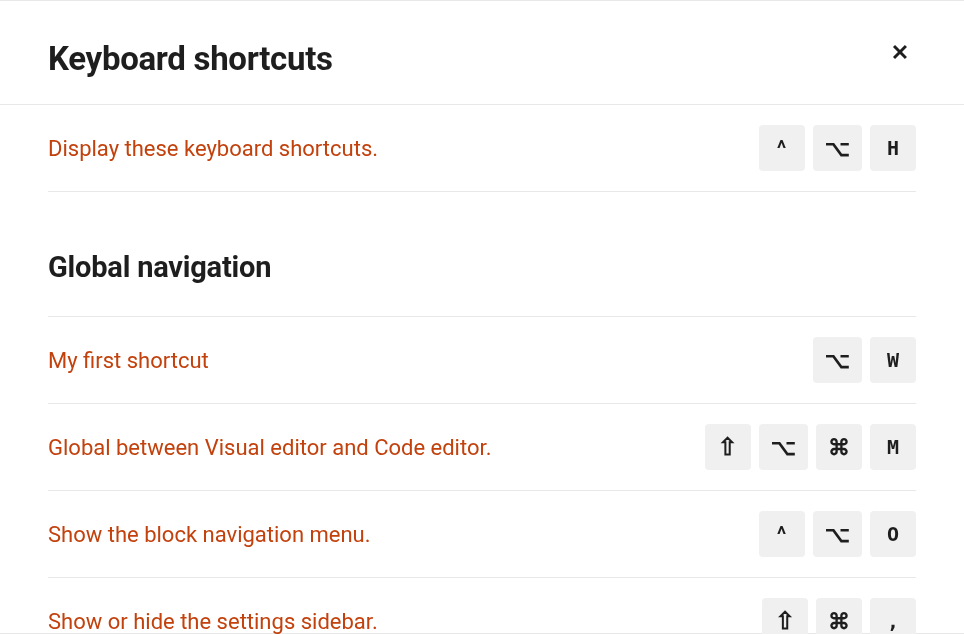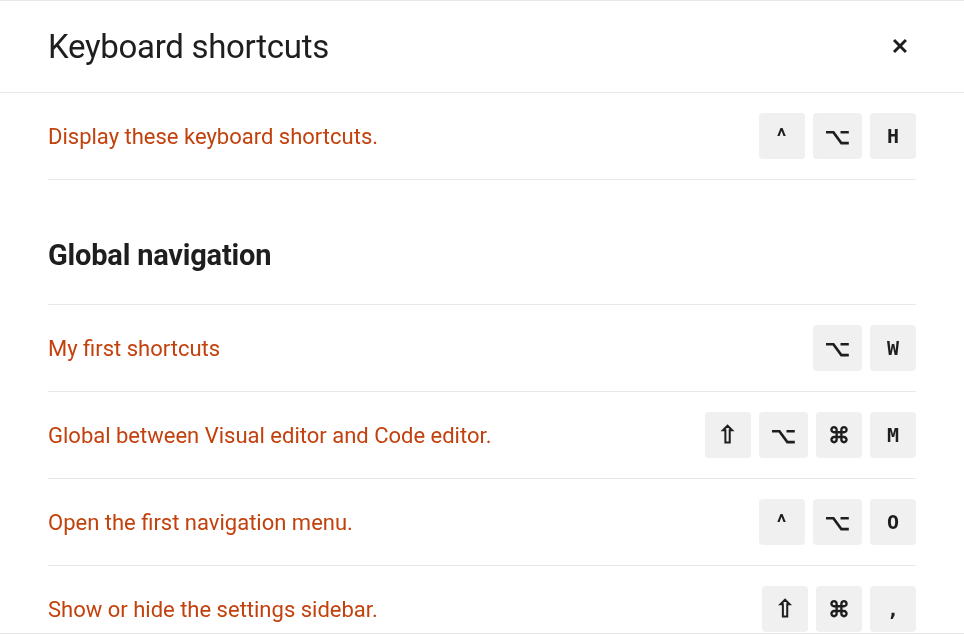--- a/index.html
+++ b/index.html
@@ -23,22 +23,23 @@
     }
     .header {
       display: flex;
       align-items: center;
       justify-content: space-between;
       padding: 26px 48px 26px 48px;
       border-bottom: 1px solid #e8e8e8;
     }
     .header h1 {
       font-size: 33px;
-      font-weight: 400;
+      font-weight: 700;
       letter-spacing: -0.3px;
+      margin-top: 12px;
     }
     .close-button {
       background: none;
       border: none;
       font-size: 22px;
       font-weight: 700;
       cursor: pointer;
       color: #1e1e1e;
       width: 32px;
       height: 32px;
@@ -119,39 +120,39 @@
           <kbd class="key ">⌥</kbd>
           <kbd class="key letter">H</kbd>
         </div>
     </div>
 
     <div>
       <h2 class="section-heading">Global navigation</h2>
       <div class="section-divider"></div>
 
       <div class="shortcut-row">
-        <div class="shortcut-desc">My first shortcuts</div>
+        <div class="shortcut-desc">My first shortcut</div>
         <div class="keys">
             <kbd class="key ">⌥</kbd>
             <kbd class="key letter">W</kbd>
           </div>
       </div>
 
       <div class="shortcut-row">
         <div class="shortcut-desc">Global between Visual editor and Code editor.</div>
         <div class="keys">
             <kbd class="key shift-arrow">⇧</kbd>
             <kbd class="key ">⌥</kbd>
             <kbd class="key ">⌘</kbd>
             <kbd class="key letter">M</kbd>
           </div>
       </div>
 
       <div class="shortcut-row">
-        <div class="shortcut-desc">Open the first navigation menu.</div>
+        <div class="shortcut-desc">Show the block navigation menu.</div>
         <div class="keys">
             <kbd class="key ">^</kbd>
             <kbd class="key ">⌥</kbd>
             <kbd class="key letter">O</kbd>
           </div>
       </div>
 
       <div class="shortcut-row">
         <div class="shortcut-desc">Show or hide the settings sidebar.</div>
         <div class="keys">

